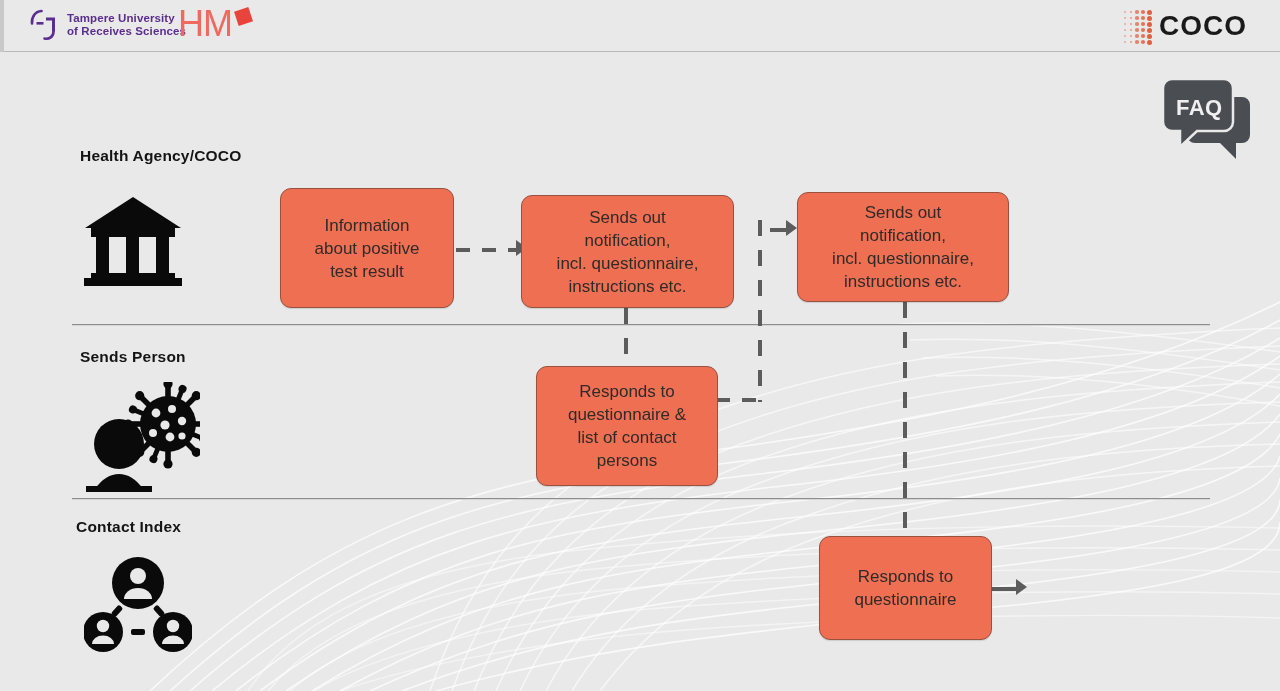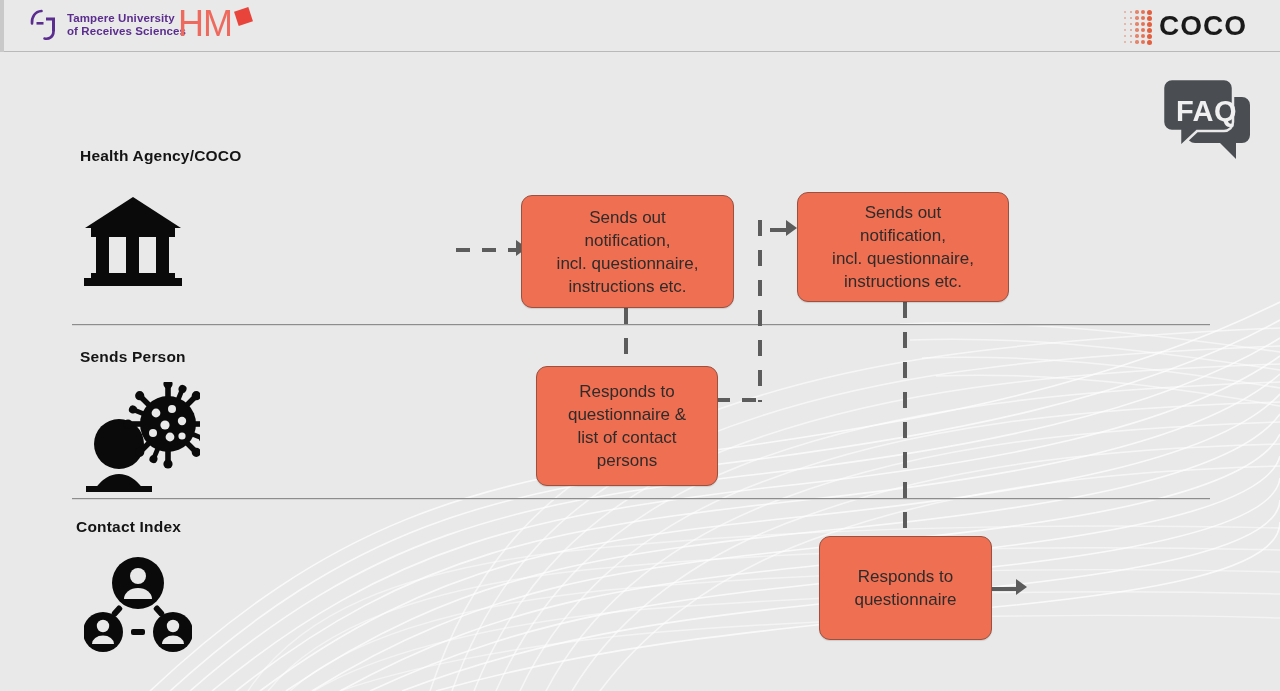--- a/index.html
+++ b/index.html
@@ -89,21 +89,21 @@
     border-left:9px solid transparent; border-right:9px solid transparent;
     border-top:11px solid #5c5c5c; }
 
   
   .icon{ position:absolute; }
 
   
   #faq{ position:absolute; right:28px; top:23px; width:90px; height:88px; }
   #faq-text{
     position:absolute; left:14px; top:20px; color:#f0f0f0;
-    font-weight:bold; font-size:29px; letter-spacing:.5px;
+    font-weight:bold; font-size:22px; letter-spacing:.5px;
     font-family:"Liberation Sans", sans-serif;
   }
 </style>
 </head>
 <body>
 
 <div id="topbar">
   <div id="topbar-left-edge"></div>
 
   <div id="tamk">
@@ -311,20 +311,25 @@
   <div class="dash-v" style="left:758px; top:168px; height:182px;"></div>
   <div class="solid-h" style="left:770px; top:176px; width:18px;"></div>
   <div class="arrow-r" style="left:786px; top:168px;"></div>
 
   <div class="dash-v" style="left:903px; top:250px; height:266px;"></div>
   <div class="arrow-d" style="left:896px; top:514px;"></div>
 
   <div class="solid-h" style="left:992px; top:535px; width:26px;"></div>
   <div class="arrow-r" style="left:1016px; top:527px;"></div>
 
+  <div class="node" style="left:280px; top:136px; width:174px; height:120px;">
+    <span>Information
+about positive
+test result</span>
+  </div>
 
   <div class="node" style="left:521px; top:143px; width:213px; height:113px;">
     <span>Sends out
 notification,
 incl. questionnaire,
 instructions etc.</span>
   </div>
 
   <div class="node" style="left:797px; top:140px; width:212px; height:110px;">
     <span>Sends out

